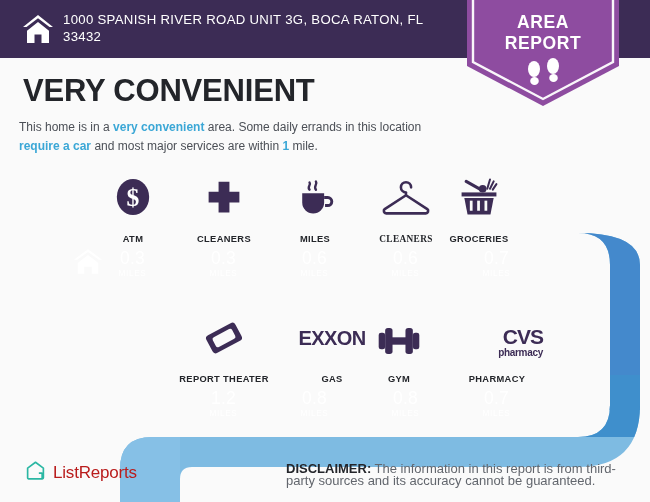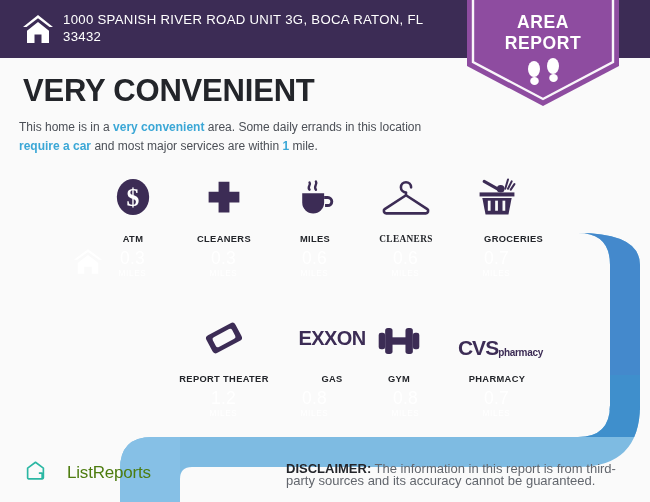--- a/index.html
+++ b/index.html
@@ -73,21 +73,21 @@
   
   .dist-cell {
     position:absolute; width:91px; text-align:center; color:#ffffff;
     z-index:4;
   }
   .dist-val { font-size:17.5px; line-height:20px; letter-spacing:0.2px; }
   .dist-unit { font-size:8.2px; letter-spacing:0.7px; margin-top:1px; }
 
   
   #logo { position:absolute; left:25px; top:460px; z-index:5; display:flex; align-items:center; }
-  #logo-text { margin-left:21px; font-size:17px; color:#4d7c0f; letter-spacing:-0.2px; }
+  #logo-text { margin-left:7px; font-size:17px; color:#b91c1c; letter-spacing:-0.2px; }
   #disclaimer {
     position:absolute; left:286px; top:463px; width:350px;
     font-size:13px; line-height:11.5px; color:#62666d; z-index:5;
   }
   #disclaimer b { color:#23252a; font-weight:bold; }
 </style>
 </head>
 <body>
 
 <div id="header">
@@ -227,21 +227,21 @@
     <div class="icon-glyph">
       <svg viewBox="0 0 54 42" width="50" height="40">
         <path d="M27 15 v4" stroke="#3c2c55" stroke-width="2.6" fill="none"></path>
         <path d="M27 15 a5.5 5.5 0 1 1 5.5 -5.5" stroke="#3c2c55" stroke-width="2.8" fill="none" stroke-linecap="round"></path>
         <path d="M27 18 L4 33 a2.6 2.6 0 0 0 1.6 4.6 h42.8 a2.6 2.6 0 0 0 1.6 -4.6 z" stroke="#3c2c55" stroke-width="2.8" fill="none" stroke-linejoin="round"></path>
       </svg>
     </div>
     <div class="icon-label">CLEANERS</div>
   </div>
 
-  <div class="icon-cell" style="left:451px;text-align:right;">
+  <div class="icon-cell" style="left:433px;">
     <div class="icon-glyph">
       <svg viewBox="0 0 48 44" width="44" height="42">
         <path d="M10 5 L26 14" stroke="#3c2c55" stroke-width="3.4" stroke-linecap="round"></path>
         <circle cx="28" cy="13" r="4.2" fill="#3c2c55"></circle>
         <path d="M36 3 L33 13 M40 5 L36 13 M43 8 L39 14" stroke="#3c2c55" stroke-width="2.2" stroke-linecap="round"></path>
         <rect x="5" y="17" width="38" height="4.4" fill="#3c2c55"></rect>
         <path d="M8 23 h32 l-3.5 18 h-25 z" fill="#3c2c55"></path>
         <rect x="14" y="26" width="3" height="11" fill="#fafafa"></rect>
         <rect x="22" y="26" width="3" height="11" fill="#fafafa"></rect>
         <rect x="30" y="26" width="3" height="11" fill="#fafafa"></rect>
@@ -308,21 +308,21 @@
         <rect x="11" y="3" width="8" height="28" rx="3" fill="#3c2c55"></rect>
         <rect x="33" y="3" width="8" height="28" rx="3" fill="#3c2c55"></rect>
         <rect x="41" y="8" width="7" height="18" rx="2.6" fill="#3c2c55"></rect>
         <rect x="18" y="13" width="16" height="8" fill="#3c2c55"></rect>
       </svg>
     </div>
     <div class="icon-label">GYM</div>
   </div>
 
   <div class="icon-cell" style="left:451px;">
-    <div class="icon-glyph" style="justify-content:flex-end;">
+    <div class="icon-glyph" style="flex-direction:column;justify-content:flex-end;">
       <div style="font-size:21px;font-weight:bold;color:#3c2c55;letter-spacing:-1px;line-height:20px;">CVS</div>
       <div style="font-size:10px;font-weight:bold;color:#3c2c55;letter-spacing:-0.3px;line-height:11px;">pharmacy</div>
     </div>
     <div class="icon-label">PHARMACY</div>
   </div>
 </div>
 
 <div>
   <div class="dist-cell" style="left:178px; top:388px;">
     <div class="dist-val">1.2</div>

